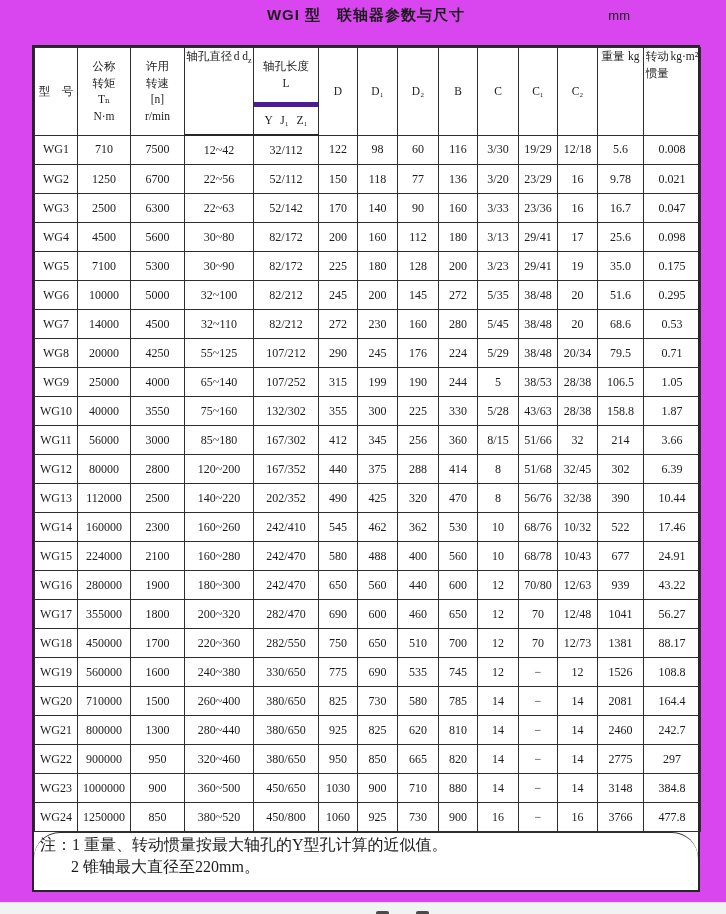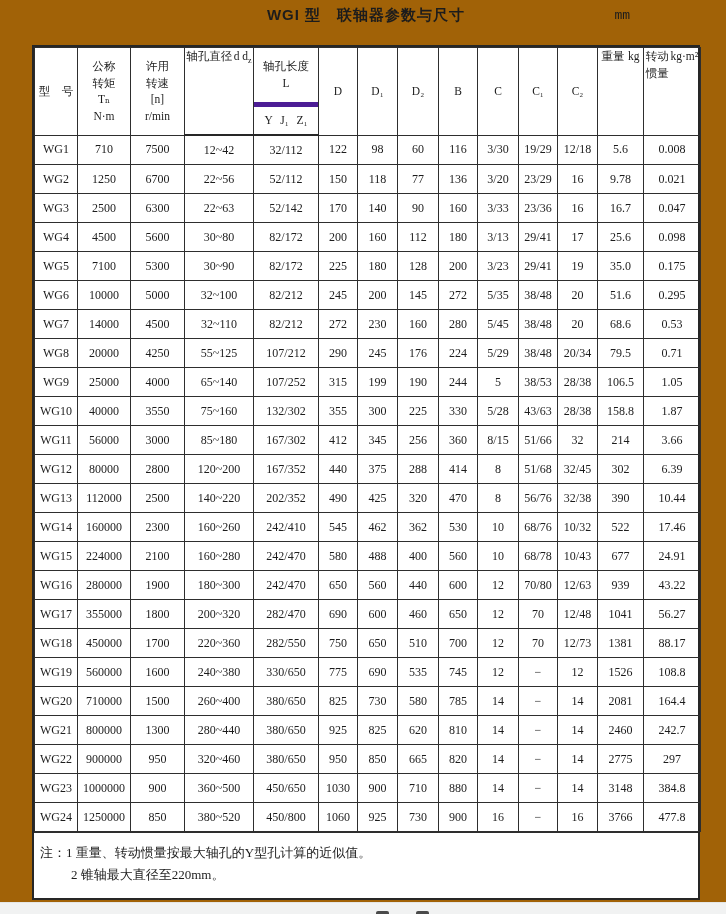--- a/index.html
+++ b/index.html
@@ -1,34 +1,34 @@
 <!DOCTYPE html>
 <html><head>
 <meta charset="utf-8">
 <style>
   html,body{margin:0;padding:0;background:#ffffff;}
   .sheet{
     position:relative;
     width:726px;height:914px;
-    background:#a16207;
+    background:#d946ef;
     color:#1c1c1c;
     font-family:"Liberation Serif","DejaVu Serif",serif;
     overflow:hidden;
   }
   .title-row{
     position:absolute;top:6px;left:32px;width:668px;height:24px;
   }
   .doc-title{
     position:absolute;left:0;right:0;text-align:center;
     font-family:"Liberation Sans","DejaVu Sans",sans-serif;
     font-weight:bold;font-size:15px;letter-spacing:1px;
   }
   .unit-label{
     position:absolute;right:70px;top:2px;
-    font-size:13px;font-family:Liberation Mono, monospace;
+    font-size:13px;font-family:Liberation Sans, sans-serif;
   }
   .table-wrap{
     position:absolute;left:32px;top:45px;width:668px;
     border:2px solid #262626;
     box-sizing:border-box;
     background:#fff;
   }
   table{border-collapse:collapse;table-layout:fixed;width:100%;}
   th,td{
     border:1px solid #2e2e2e;
@@ -40,22 +40,22 @@
   thead th.hb{border-bottom:2px solid #262626;}
   .preline{white-space:pre-line;}
   .stack{display:flex;flex-direction:row;justify-content:space-evenly;height:86px;}
   .l-split{display:flex;flex-direction:column;height:86px;}
   .l-top{flex:0 0 54px;display:flex;align-items:center;justify-content:center;border-bottom:5px solid #4c1d95;}
   .l-bottom{flex:1;display:flex;align-items:center;justify-content:center;word-spacing:5px;}
   tbody td{height:28px;font-size:12px;}
   sub{font-size:8px;}
   .notes{
     border-top:1px solid #2e2e2e;
-    padding:9px 8px 12px 6px;
-    font-size:13px;line-height:22px;
+    padding:1px 8px 12px 6px;
+    font-size:16px;line-height:22px;border-radius:26px;
   }
   .note-line{white-space:nowrap;}
   .note-2{padding-left:31px;}
   .bottom-strip{
     position:absolute;left:0;right:0;bottom:0;height:11px;
     background:#f1f2f2;border-top:1px solid #e4e6e6;
   }
   .cut-mark{position:absolute;bottom:0;width:13px;height:3px;background:#4a4a4a;border-radius:2px 2px 0 0;}
   .cut-mark.m1{left:376px;}
   .cut-mark.m2{left:416px;}

